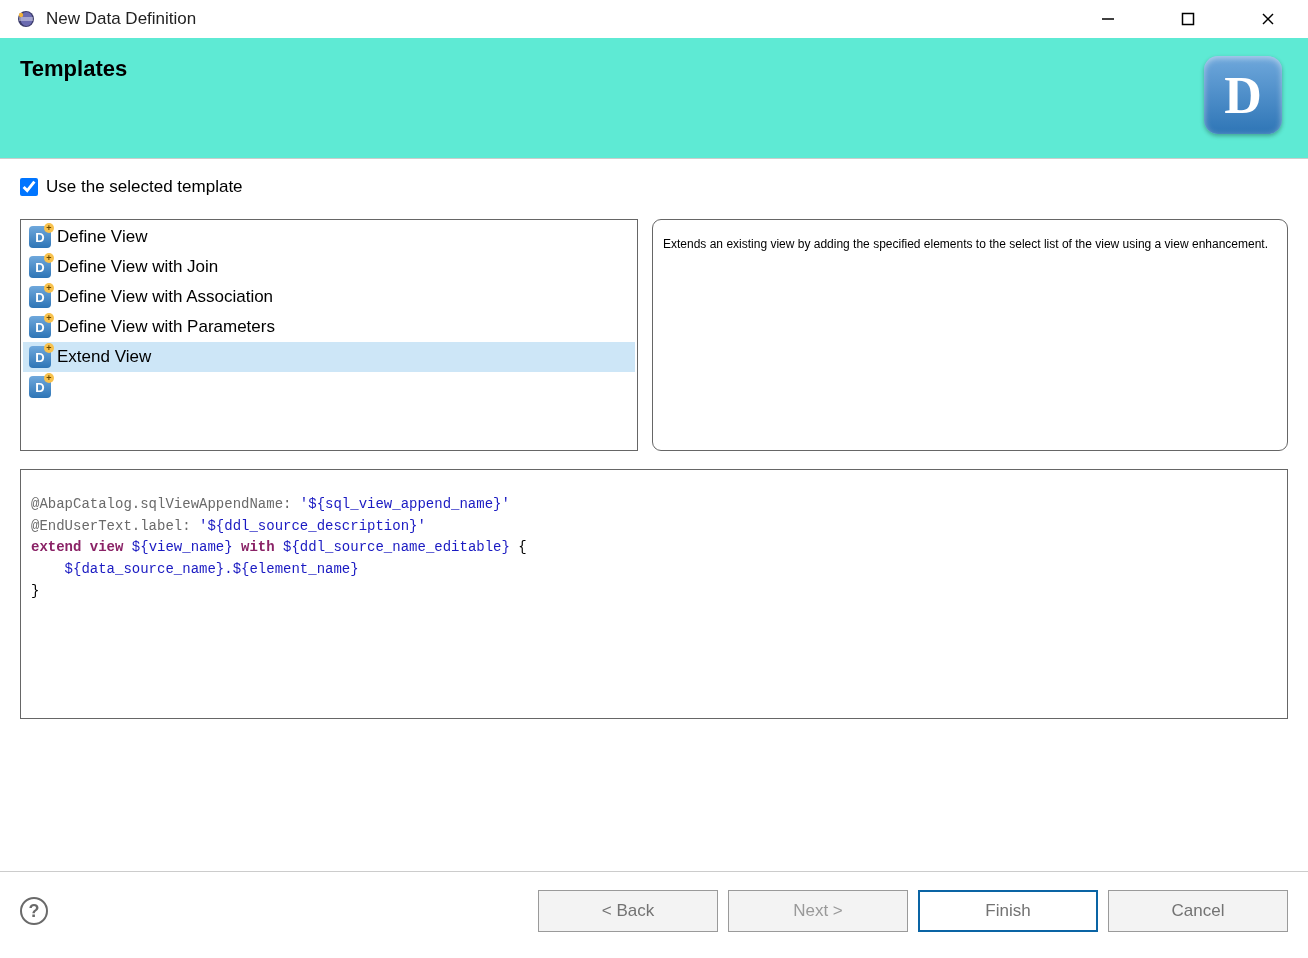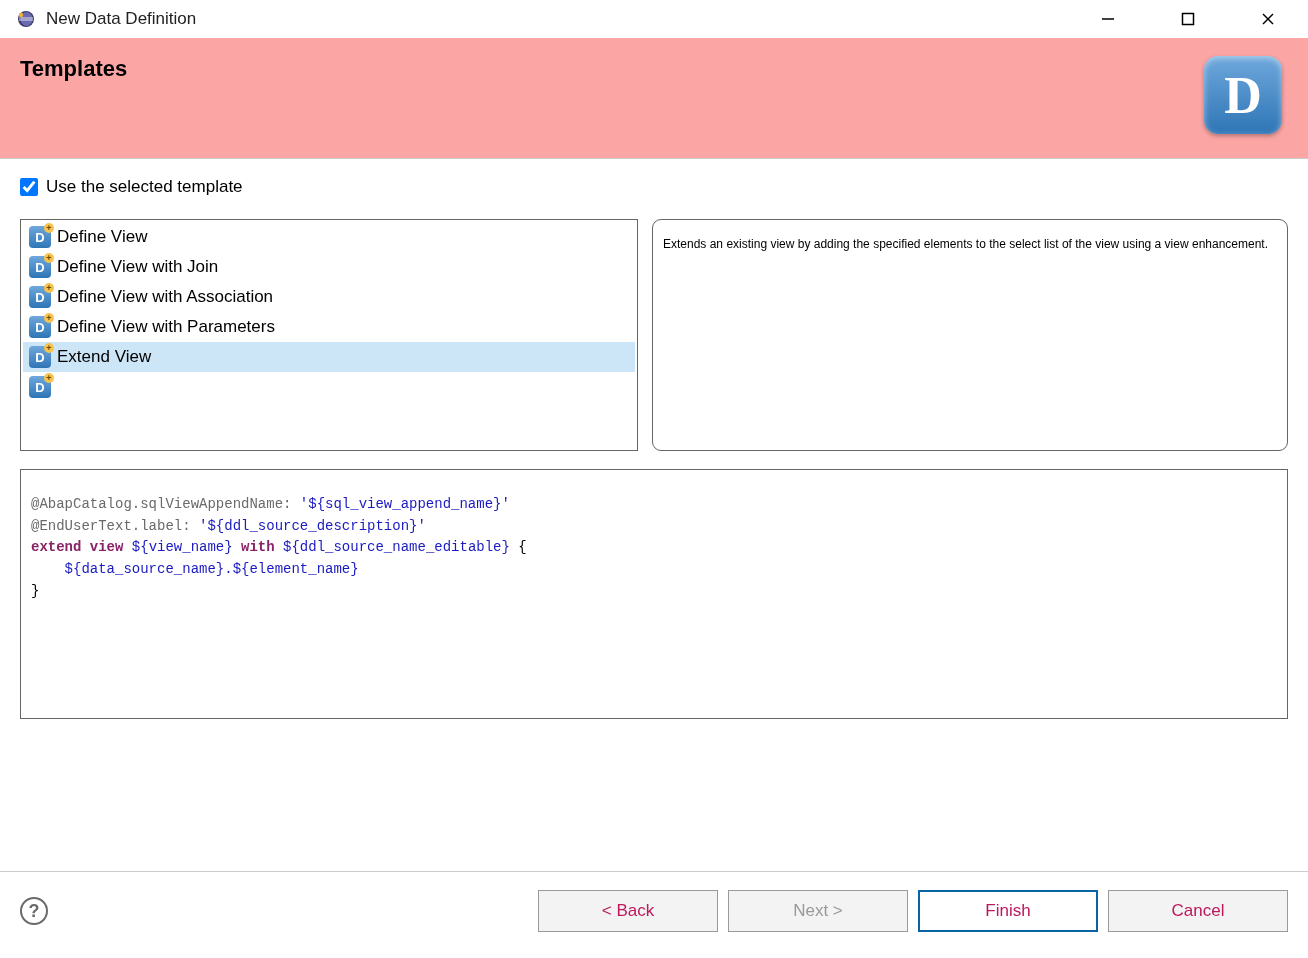--- a/index.html
+++ b/index.html
@@ -42,21 +42,21 @@
     width: 80px;
     display: flex;
     align-items: center;
     justify-content: center;
     font-size: 16px;
   }
   
   .header {
     display: flex;
     padding: 18px 20px 24px 20px;
-    background: #fca5a5;
+    background: #5eead4;
     border-bottom: 1px solid #ccc;
   }
   .header-left { flex: 1; }
   .header-left h1 {
     font-size: 22px;
     font-weight: 700;
     margin-bottom: 14px;
   }
   .header-left .subtitle {
     font-size: 17px;
@@ -183,21 +183,21 @@
     font-weight: 700;
     font-size: 18px;
   }
   .footer .spacer { flex: 1; }
   .footer button {
     min-width: 180px;
     height: 42px;
     font-size: 17px;
     background: #f3f3f3;
     border: 1px solid #9a9a9a;
-    color: #be185d;
+    color: #737373;
   }
   .footer button.disabled {
     color: #999;
   }
   .footer button.primary {
     border: 2px solid #0a64a4;
     background: #fff;
   }
 </style>
 </head>

